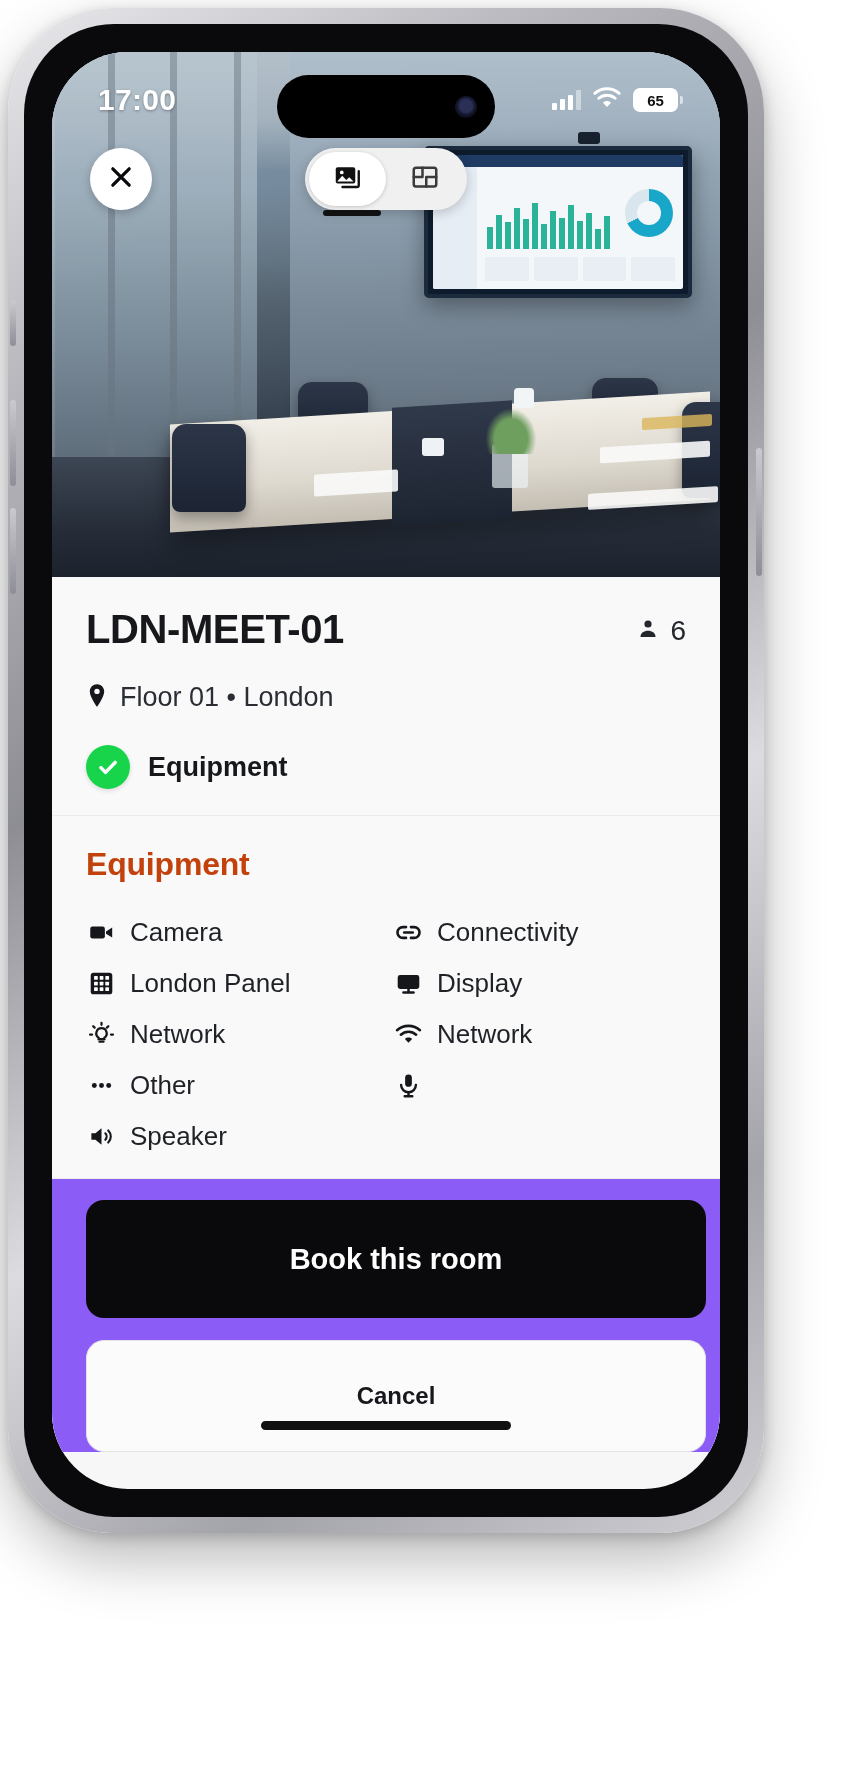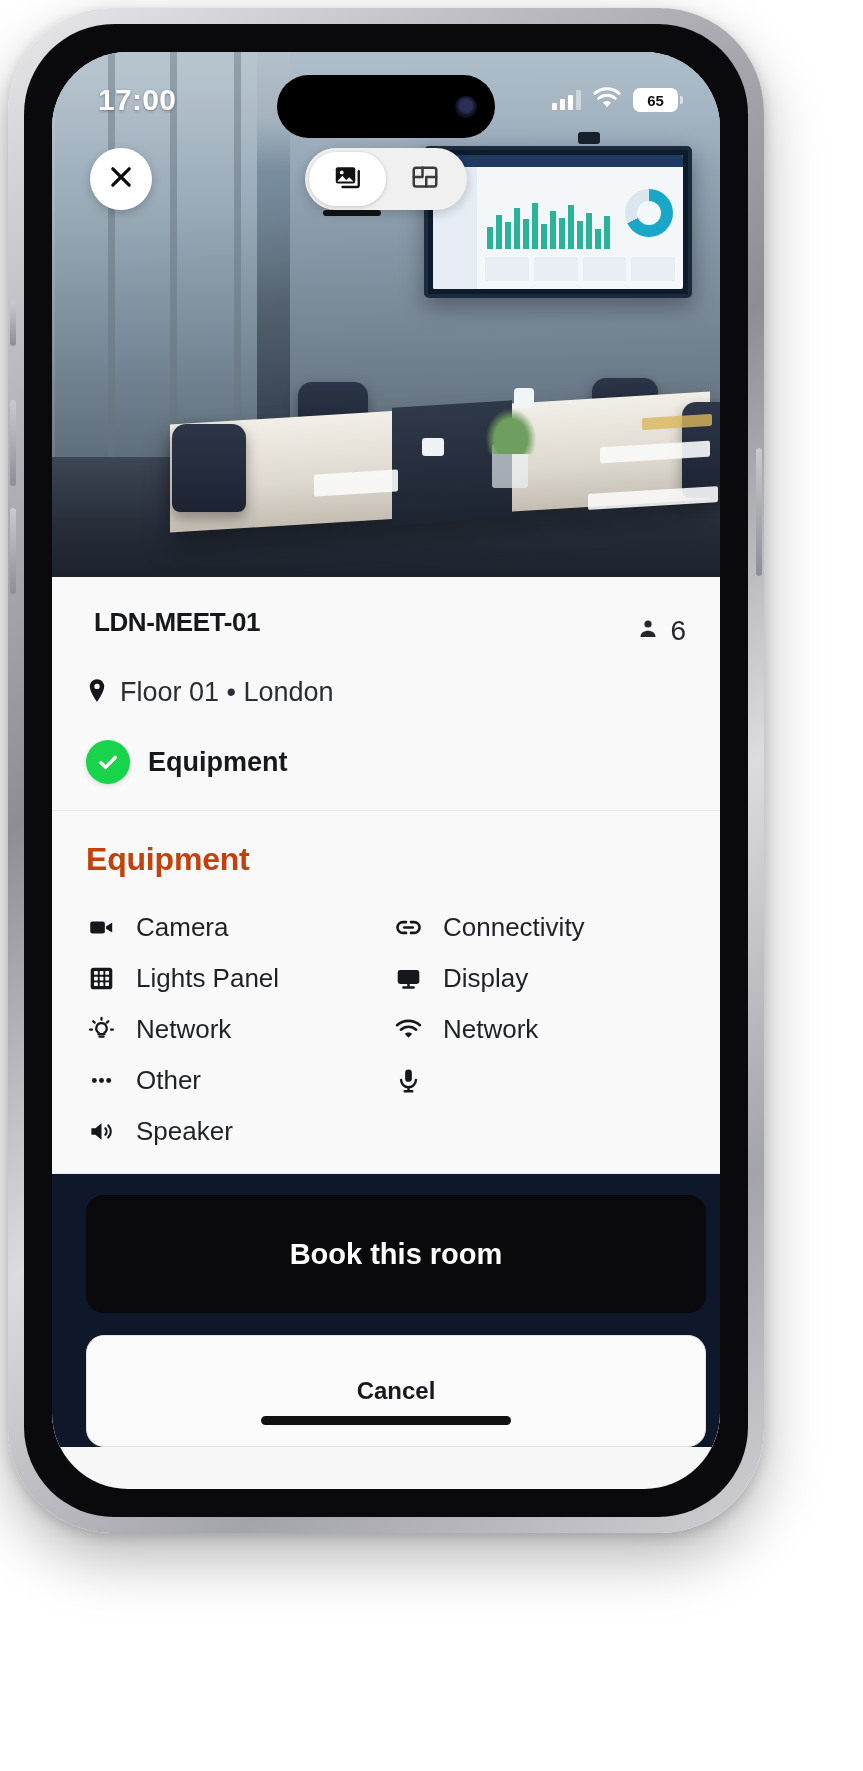--- a/index.html
+++ b/index.html
@@ -206,21 +206,21 @@
     position: absolute; left: 18px; bottom: -6px; width: 58px; height: 6px;
     border-radius: 3px; background: #111;
   }
 
   
   .sheet { position: relative; background: #f9f9fa; }
   .sect { padding: 30px 34px 26px 34px; }
   .sect.divider { border-bottom: 1px solid #ececed; }
 
   .room-row { display: flex; align-items: flex-start; justify-content: space-between; }
-  .room-title { font-size: 26px; font-weight: 700; color: #16181c; letter-spacing: -.4px; margin-left: 8px; }
+  .room-title { font-size: 40px; font-weight: 700; color: #16181c; letter-spacing: -.4px; }
   .cap { display: flex; align-items: center; gap: 10px; margin-top: 8px; }
   .cap-num { font-size: 28px; color: #23262b; font-weight: 400; }
 
   .meta { display: flex; align-items: center; gap: 12px; margin-top: 30px; }
   .meta-text { font-size: 27px; color: #2a2d33; }
 
   .avail { display: flex; align-items: center; gap: 18px; margin-top: 32px; }
   .avail-dot {
     width: 44px; height: 44px; border-radius: 50%;
     background: #17d44a; display: flex; align-items: center; justify-content: center;
@@ -228,26 +228,26 @@
   }
   .avail-text { font-size: 27px; font-weight: 700; color: #16181c; }
 
   .sec-title { font-size: 32px; font-weight: 700; color: #c2410c; letter-spacing: -.2px; }
 
   .eq-grid {
     margin-top: 34px;
     display: grid; grid-template-columns: 1fr 1fr;
     column-gap: 14px; row-gap: 20px;
   }
-  .eq-item { display: flex; align-items: center; gap: 20px; }
+  .eq-item { display: flex; align-items: center; gap: 14px; }
   .eq-ic { width: 30px; height: 30px; flex: 0 0 30px; display:flex; align-items:center; justify-content:center; color:#15171b; }
   .eq-label { font-size: 26px; color: #1e2126; }
 
   
-  .actions { padding: 22px 14px 0 34px; background: #0f172a; position: relative; }
+  .actions { padding: 22px 14px 0 34px; background: #8b5cf6; position: relative; }
   .actions::before {
     content:""; position:absolute; left:0; right:0; top:0; height:1px; background:#ececed;
   }
   .btn-primary {
     width: 100%; height: 118px; border-radius: 18px; background: #0a0a0c; color: #fff;
     font-size: 29px; font-weight: 700; display: flex; align-items: center; justify-content: center;
     border: none; cursor: pointer; font-family: inherit;
   }
   .btn-secondary {
     width: 100%; height: 112px; margin-top: 22px; border-radius: 18px;
@@ -462,21 +462,21 @@
                       <rect x="15.4" y="5.4" width="3.3" height="3.3" rx=".5"></rect>
                       <rect x="5.4" y="10.4" width="3.3" height="3.3" rx=".5"></rect>
                       <rect x="10.4" y="10.4" width="3.3" height="3.3" rx=".5"></rect>
                       <rect x="15.4" y="10.4" width="3.3" height="3.3" rx=".5"></rect>
                       <rect x="5.4" y="15.4" width="3.3" height="3.3" rx=".5"></rect>
                       <rect x="10.4" y="15.4" width="3.3" height="3.3" rx=".5"></rect>
                       <rect x="15.4" y="15.4" width="3.3" height="3.3" rx=".5"></rect>
                     </g>
                   </svg>
                 </span>
-                <span class="eq-label">Lights Panel</span>
+                <span class="eq-label">London Panel</span>
               </div>
 
               <div class="eq-item">
                 <span class="eq-ic">
                   <svg width="27" height="27" viewBox="0 0 24 24" fill="none">
                     <rect x="2.4" y="4.4" width="19.2" height="12.4" rx="2.2" fill="#15171b"></rect>
                     <path d="M7.5 20h9" stroke="#15171b" stroke-width="2.2" stroke-linecap="round"></path>
                     <path d="M12 16.8V20" stroke="#15171b" stroke-width="2.2"></path>
                   </svg>
                 </span>

